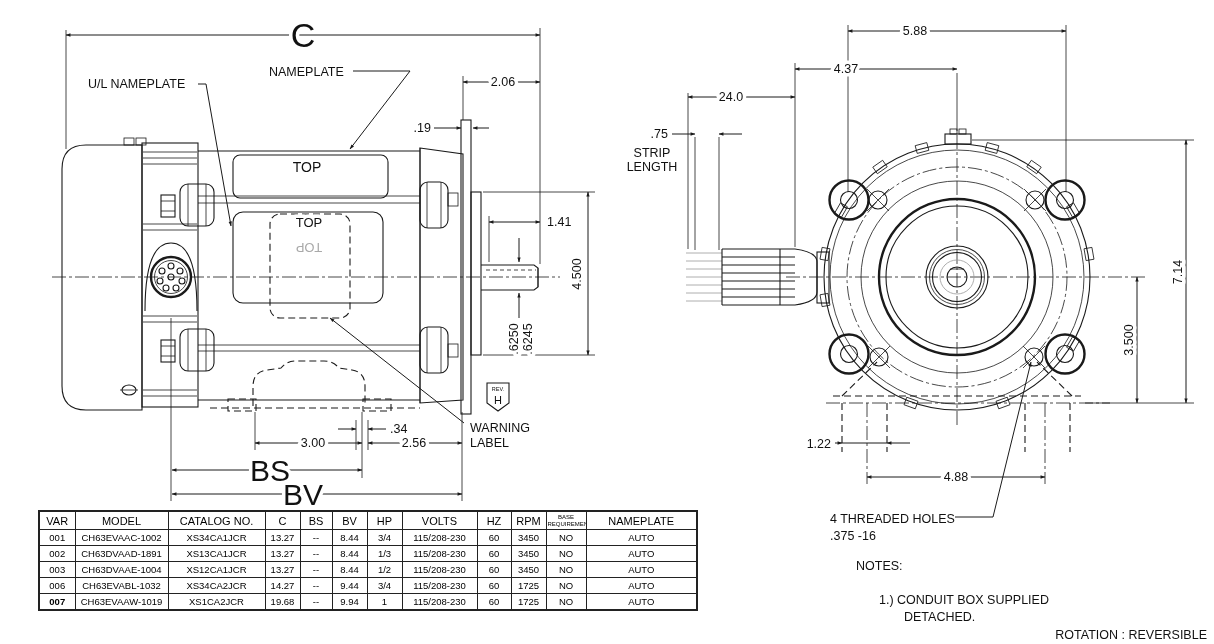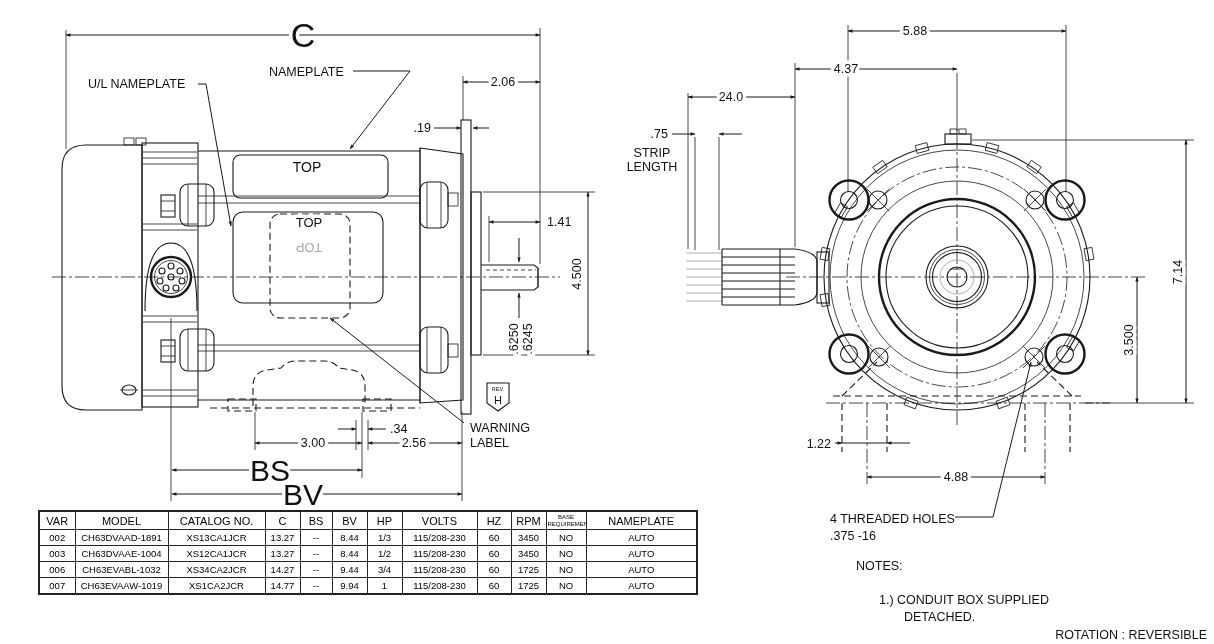--- a/index.html
+++ b/index.html
@@ -388,20 +388,34 @@
       <th>HP</th>
       <th>VOLTS</th>
       <th>HZ</th>
       <th>RPM</th>
       <th>BASE REQUIREMENT</th>
       <th>NAMEPLATE</th>
     </tr>
   </thead>
   <tbody>
 
+      <tr>
+        <td>001</td>
+        <td>CH63EVAAC-1002</td>
+        <td>XS34CA1JCR</td>
+        <td>13.27</td>
+        <td>--</td>
+        <td>8.44</td>
+        <td>3/4</td>
+        <td>115/208-230</td>
+        <td>60</td>
+        <td>3450</td>
+        <td>NO</td>
+        <td>AUTO</td>
+      </tr>
 
       <tr>
         <td>002</td>
         <td>CH63DVAAD-1891</td>
         <td>XS13CA1JCR</td>
         <td>13.27</td>
         <td>--</td>
         <td>8.44</td>
         <td>1/3</td>
         <td>115/208-230</td>
@@ -440,21 +454,21 @@
         <td>60</td>
         <td>1725</td>
         <td>NO</td>
         <td>AUTO</td>
       </tr>
 
       <tr>
         <td>007</td>
         <td>CH63EVAAW-1019</td>
         <td>XS1CA2JCR</td>
-        <td>14.77</td>
+        <td>19.68</td>
         <td>--</td>
         <td>9.94</td>
         <td>1</td>
         <td>115/208-230</td>
         <td>60</td>
         <td>1725</td>
         <td>NO</td>
         <td>AUTO</td>
       </tr>
 

